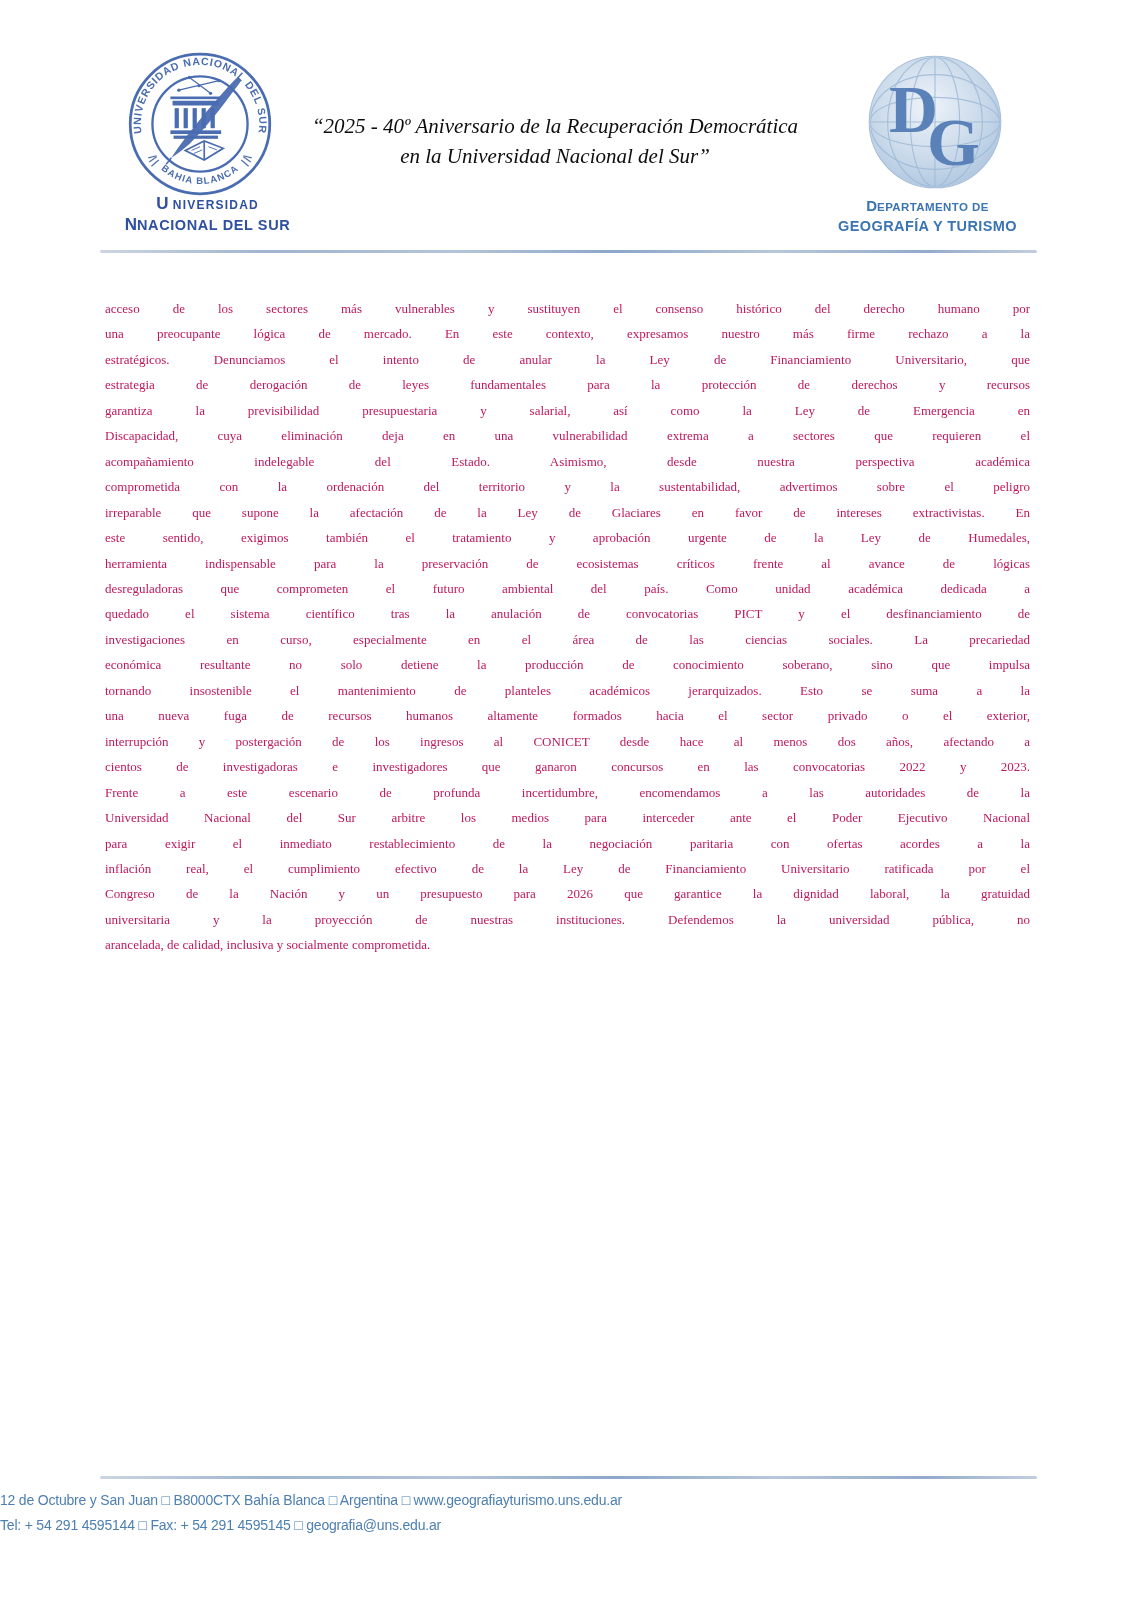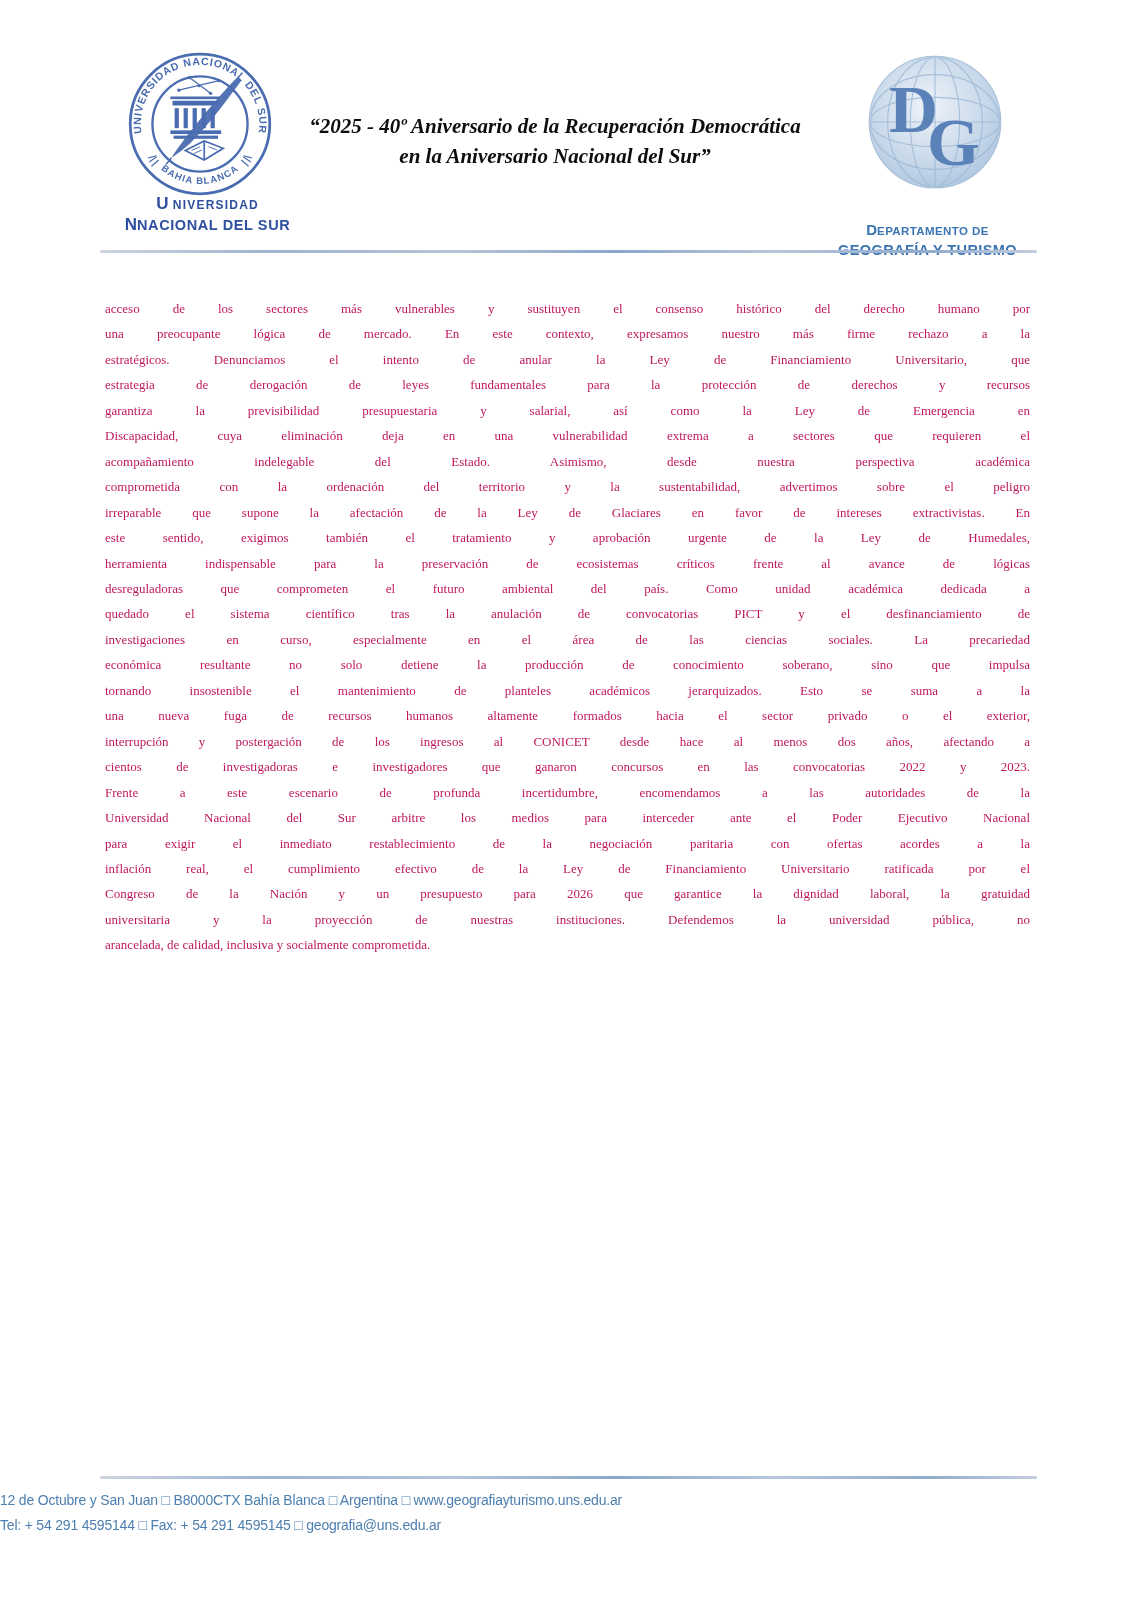--- a/index.html
+++ b/index.html
@@ -16,29 +16,29 @@
     position:absolute; left:100px; top:194px; width:215px; text-align:center;
     font-family:"Liberation Sans", sans-serif; font-weight:bold; color:#2f4fa0;
     line-height:20px; white-space:nowrap;
   }
   .uns-label .big { font-size:17px; }
   .uns-label .small1 { font-size:12px; letter-spacing:1.2px; }
   .uns-label .small2 { font-size:14.5px; letter-spacing:0.6px; }
 
   .motto {
     position:absolute; left:285px; top:111px; width:540px; text-align:center;
-    font-family:"Liberation Serif", serif; font-weight:bold; font-style:italic;
+    font-family:"Liberation Serif", serif; font-weight:normal; font-style:italic;
     font-size:21px; line-height:30px; color:#0d0d0d;
   }
 
   .dg-wrap { position:absolute; left:863px; top:50px; width:144px; height:144px; }
   .dept-label {
     position:absolute; left:815px; top:196px; width:225px; text-align:center;
     font-family:"Liberation Sans", sans-serif; font-weight:bold; color:#3b74b2;
-    line-height:19px; white-space:nowrap;margin-top:24px;
+    line-height:19px; white-space:nowrap;
   }
   .dept-label .big { font-size:15px; }
   .dept-label .small { font-size:11.5px; letter-spacing:0.4px; }
   .dept-label .line2 { font-size:14.5px; letter-spacing:0.4px; }
 
   .divider {
     position:absolute; left:100px; width:937px; height:3px;
     background:linear-gradient(90deg,#ccd5e1 0%,#9fb4d0 18%,#b5c4d8 38%,#8ba7c9 55%,#b8c7da 72%,#92aacb 88%,#c3cedf 100%);
     border-radius:2px;
   }
@@ -132,21 +132,21 @@
     </svg>
   </div>
 
   <div class="uns-label">
     <div><span class="big">U</span> <span class="small1">NIVERSIDAD</span></div>
     <div><span class="big">N</span><span class="small2">NACIONAL DEL SUR</span></div>
   </div>
 
   <div class="motto">
     <div>“2025 - 40º Aniversario de la Recuperación Democrática</div>
-    <div>en la Aniversario Nacional del Sur”</div>
+    <div>en la Universidad Nacional del Sur”</div>
   </div>
 
   <div class="dg-wrap">
     <svg viewBox="0 0 140 140" width="144" height="144">
       <defs>
         <radialGradient id="globeGrad" cx="45%" cy="38%" r="70%">
           <stop offset="0%" stop-color="#eef3f9"></stop>
           <stop offset="60%" stop-color="#c9d9ea"></stop>
           <stop offset="100%" stop-color="#a9c2dd"></stop>
         </radialGradient>

